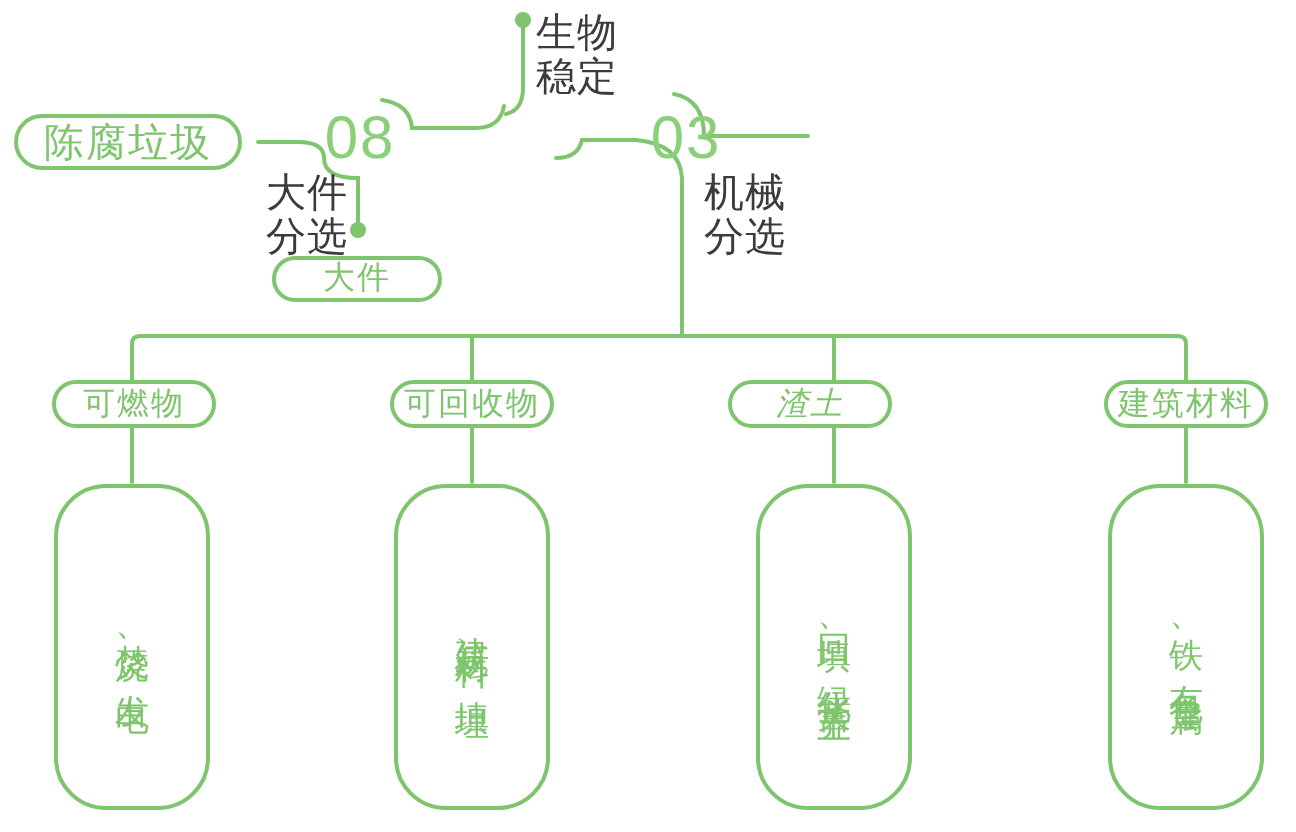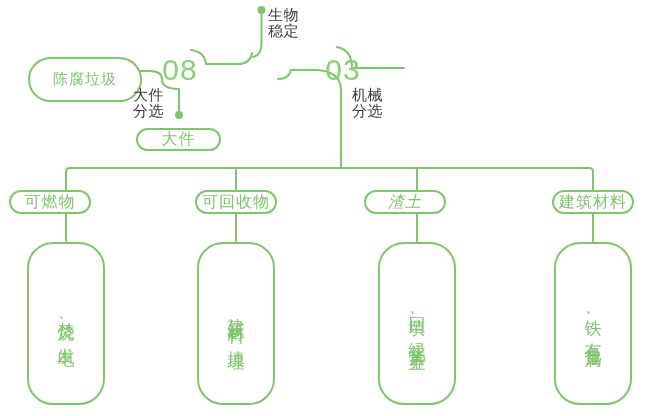--- a/index.html
+++ b/index.html
@@ -13,41 +13,41 @@
     position:relative;width:648px;height:416px;background:var(--background);
     overflow:hidden;font-family:"Liberation Sans",sans-serif;
   }
   .stage svg{position:absolute;left:0;top:0;}
   .abs{position:absolute;box-sizing:border-box;}
   .pill{
     border:2px solid var(--green);border-radius:999px;color:var(--green);
     display:flex;align-items:center;justify-content:center;
     background:var(--background);letter-spacing:1px;
   }
-  .pill.source{left:28px;top:57px;width:114px;height:45px;font-size:15px;}
+  .pill.source{left:7px;top:57px;width:114px;height:28px;font-size:20px;}
   .pill.output{left:136px;top:128px;width:85px;height:23px;font-size:16px;}
   .pill.category{top:190px;width:82px;height:24px;font-size:16px;}
   .step-number{
     color:var(--green-number);font-size:30px;line-height:1;
     width:46px;text-align:center;top:55px;letter-spacing:1px;
   }
   .proc-label{
-    color:var(--dark-text);font-size:15px;line-height:1.08;
+    color:var(--dark-text);font-size:20px;line-height:1.08;
     white-space:pre-line;letter-spacing:0.5px;
   }
   .outcome-box{
     top:242px;width:78px;height:163px;border:2px solid var(--green);
     border-radius:26px;background:var(--background);
     display:flex;align-items:center;justify-content:center;
   }
   .outcome-text{
     writing-mode:vertical-rl;color:var(--green);font-size:17px;
     letter-spacing:3px;line-height:1;
   }
-  .c1{left:9px;} .c2{left:195px;} .c3{left:364px;font-style:italic;} .c4{left:552px;}
+  .c1{left:26px;} .c2{left:195px;} .c3{left:364px;font-style:italic;} .c4{left:552px;}
   .b1{left:27px;} .b2{left:197px;} .b3{left:378px;} .b4{left:554px;}
 </style>
 </head>
 <body>
 
 <div class="stage">
 
   <svg width="648" height="416" viewBox="0 0 648 416">
     <g fill="none" stroke="#7fc56d" stroke-width="2" stroke-linecap="round">
       <path d="M129,71 H149 Q162,71 162,79 Q162,89 179,89 V111"></path>

